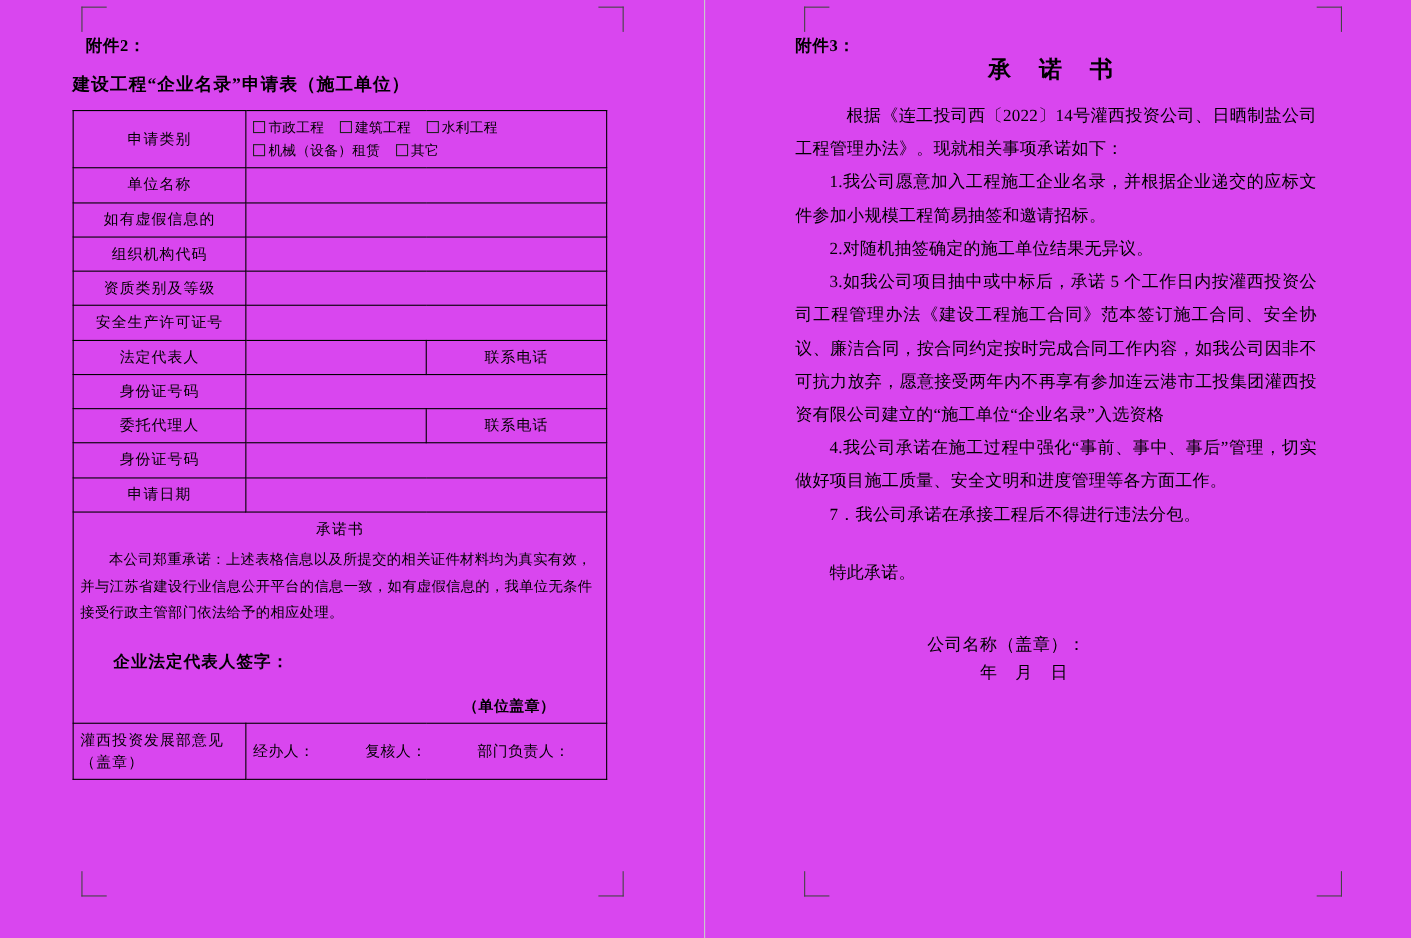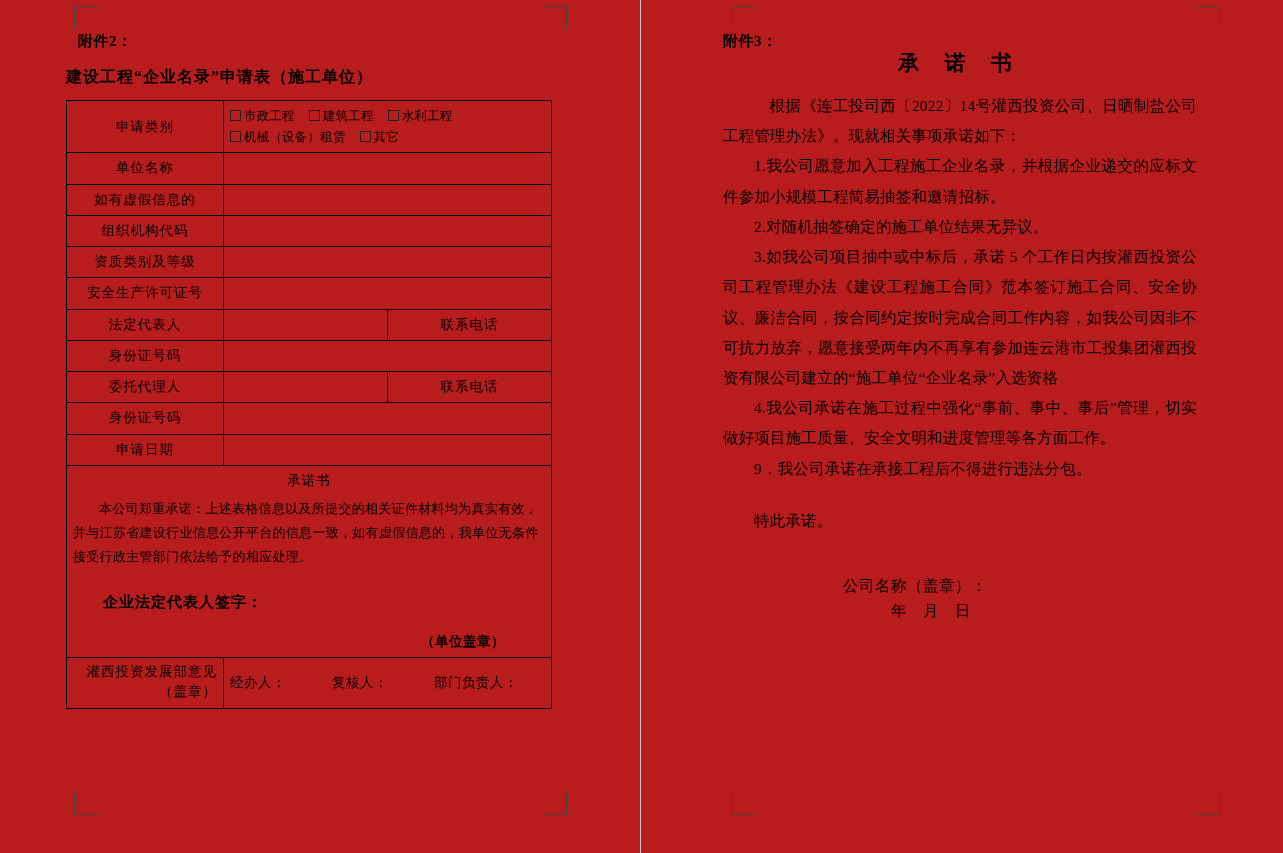--- a/index.html
+++ b/index.html
@@ -16,21 +16,21 @@
   }
   .sheet-wrap {
     position: relative;
     width: 1283px;
     height: 853px;
     display: flex;
     flex-direction: row;
   }
   .page {
     position: relative;
-    background: #b91c1c;
+    background: #d946ef;
     height: 853px;
     box-sizing: border-box;
   }
   .page-left {
     width: 641px;
     border-right: 1px solid #c8c8c8;
   }
   .page-right {
     width: 642px;
   }
@@ -146,27 +146,26 @@
   }
   .stamp-line {
     font-weight: bold;
     font-size: 13.5px;
     text-align: right;
     margin-top: 18px;
     margin-right: 40px;
     letter-spacing: 0.5px;
   }
   td.opinion-label {
-    text-align: right;
+    text-align: left;
     width: 144px;
     font-size: 13.5px;
     line-height: 1.8;
     letter-spacing: 1px;
     padding: 10px 8px;
-    font-family: Liberation Mono, monospace;
   }
   td.opinion-value {
     font-size: 13.5px;
     padding: 10px 8px;
     letter-spacing: 0.5px;
   }
   .op-field { display: inline-block; }
   .op-gap-1 { display: inline-block; width: 46px; }
   .op-gap-2 { display: inline-block; width: 46px; }
 
@@ -320,21 +319,21 @@
 
     <div class="content-right">
       <div class="r-attach">附件3：</div>
       <div class="r-title">承 诺 书</div>
 
       <div class="r-para indent3">根据《连工投司西〔2022〕14号灌西投资公司、日晒制盐公司工程管理办法》。现就相关事项承诺如下：</div>
       <div class="r-para">1.我公司愿意加入工程施工企业名录，并根据企业递交的应标文件参加小规模工程简易抽签和邀请招标。</div>
       <div class="r-para">2.对随机抽签确定的施工单位结果无异议。</div>
       <div class="r-para">3.如我公司项目抽中或中标后，承诺 5 个工作日内按灌西投资公司工程管理办法《建设工程施工合同》范本签订施工合同、安全协议、廉洁合同，按合同约定按时完成合同工作内容，如我公司因非不可抗力放弃，愿意接受两年内不再享有参加连云港市工投集团灌西投资有限公司建立的“施工单位“企业名录”入选资格</div>
       <div class="r-para">4.我公司承诺在施工过程中强化“事前、事中、事后”管理，切实做好项目施工质量、安全文明和进度管理等各方面工作。</div>
-      <div class="r-para">9．我公司承诺在承接工程后不得进行违法分包。</div>
+      <div class="r-para">7．我公司承诺在承接工程后不得进行违法分包。</div>
       <div class="r-para" style="margin-top:22px;">特此承诺。</div>
 
       <div class="r-sign">公司名称（盖章）：</div>
       <div class="r-date">年　月　日</div>
     </div>
   </div>
 
 </div>
 
 </body></html>

